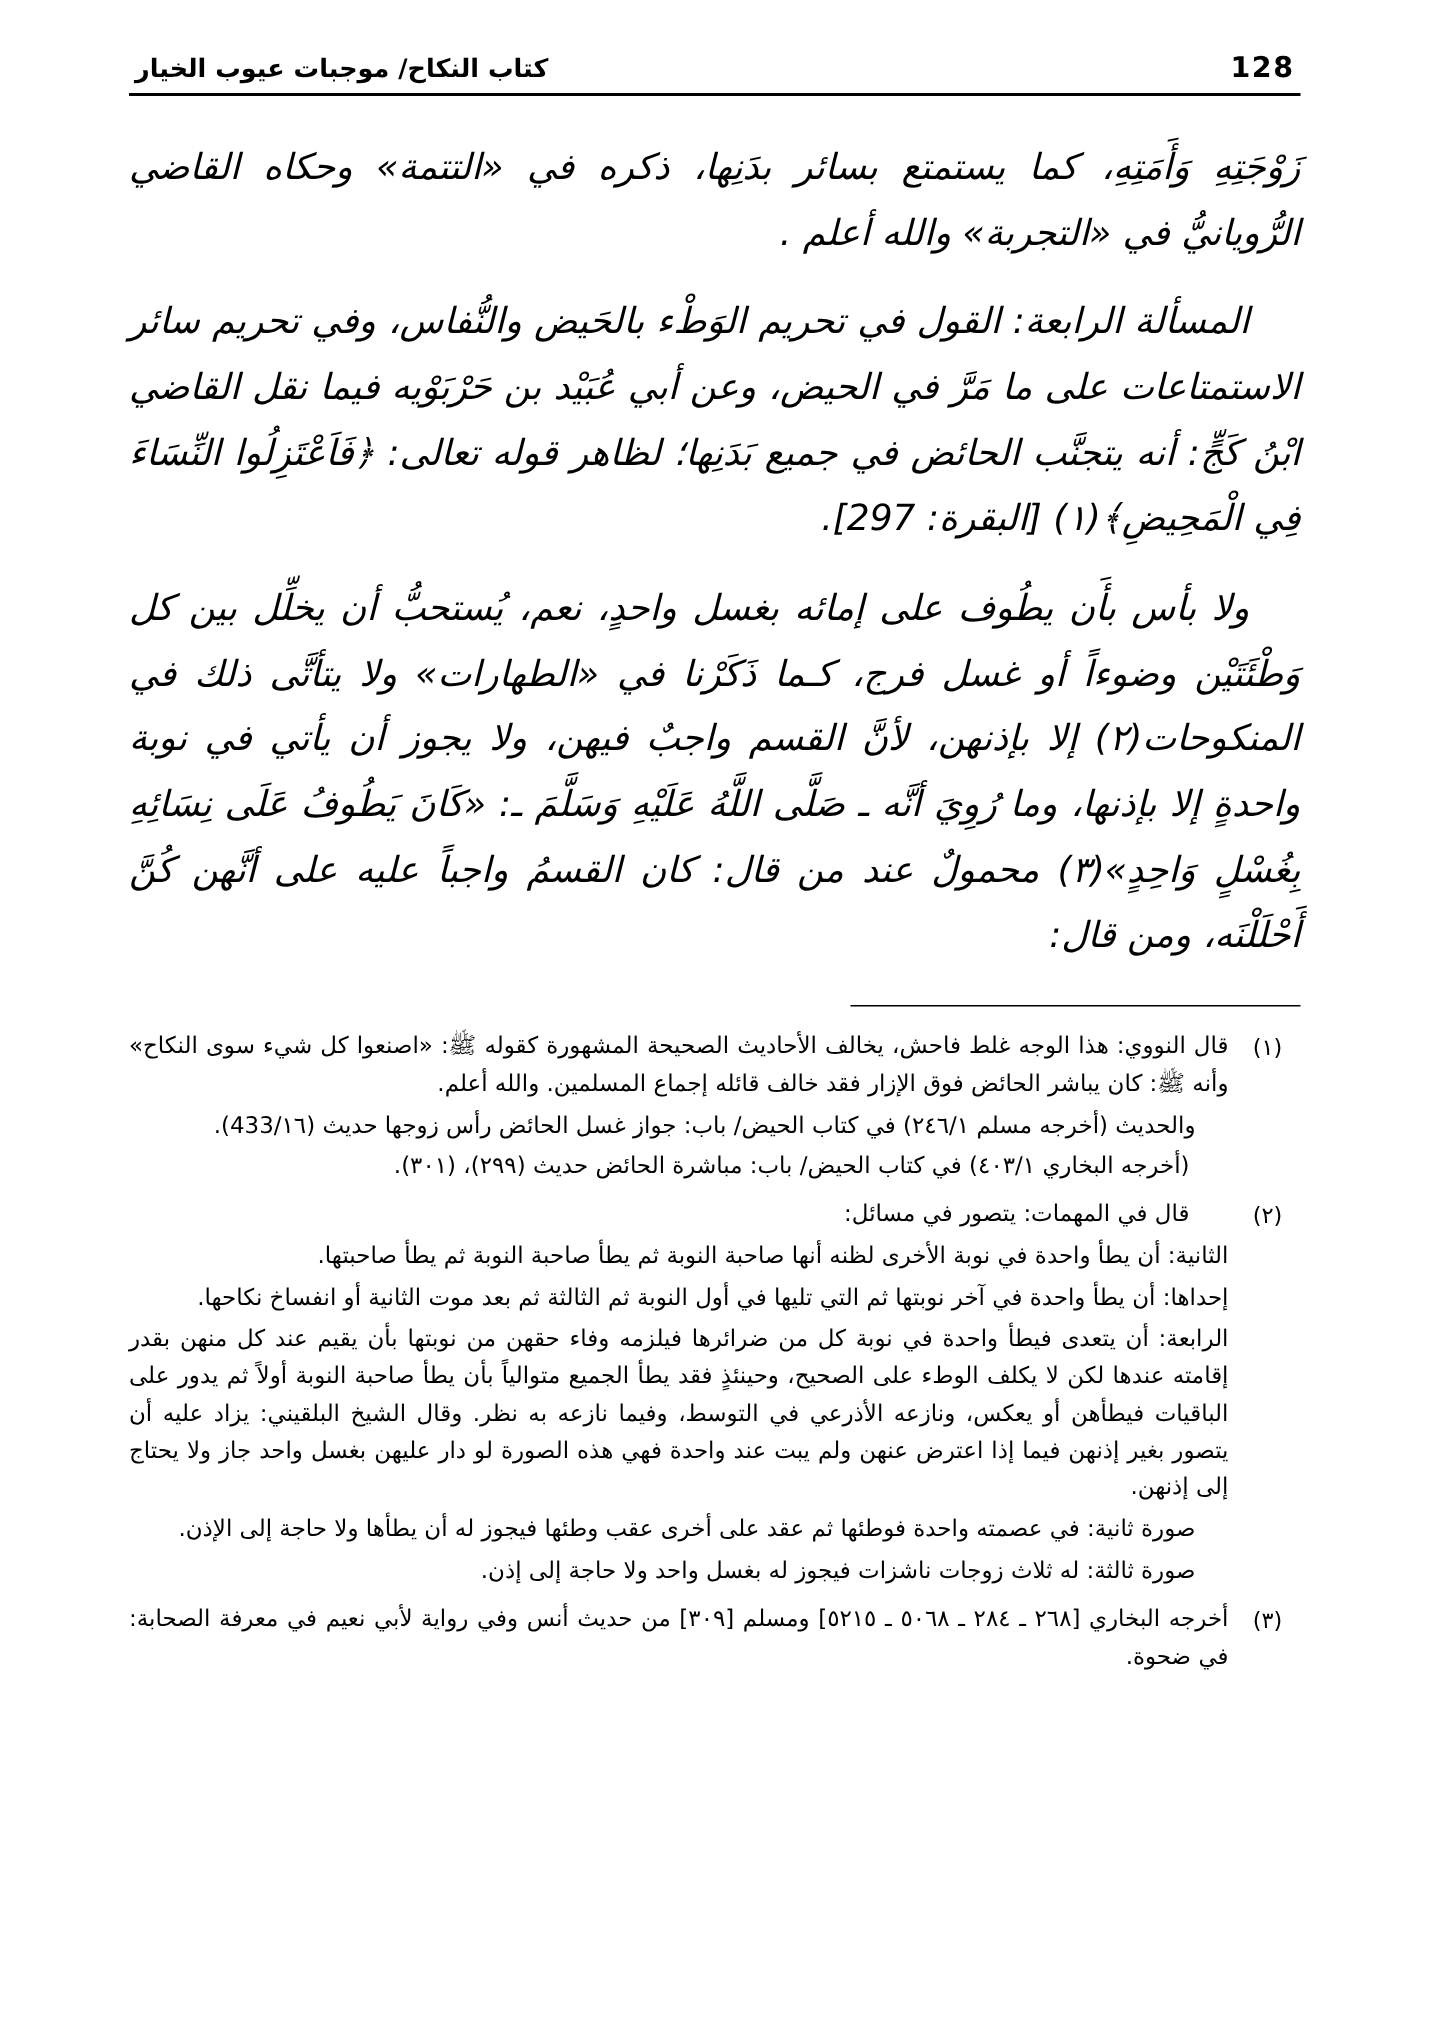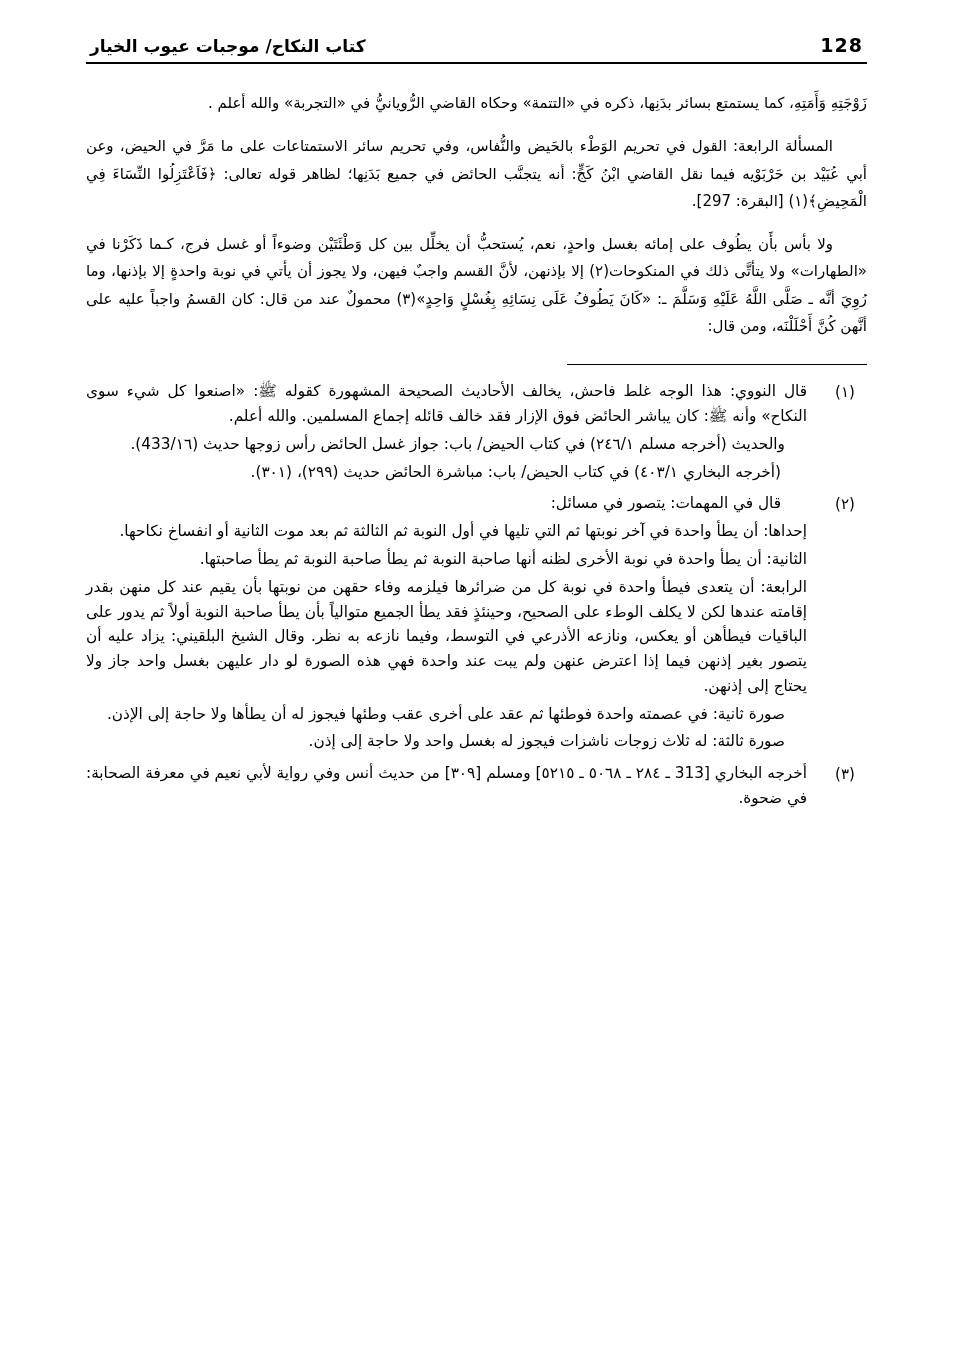--- a/index.html
+++ b/index.html
@@ -40,24 +40,25 @@
     font-size: 19px;
     letter-spacing: 1px;
   }
   .header-rule {
     border-bottom: 2.5px solid #000;
     margin-bottom: 26px;
   }
 
   
   .body-text {
-    font-size: 15px;
+    font-size: 24px;
     line-height: 1.82;
     text-align: justify;
     text-justify: inter-word;
+    font-style: italic;
   }
   .body-text p {
     margin: 0 0 16px 0;
   }
   .body-text p.indent {
     text-indent: 34px;
   }
 
   
   .fn-rule {
@@ -81,21 +82,21 @@
     flex: 0 0 44px;
     text-align: center;
     font-size: 15px;
     padding-top: 1px;
     direction: rtl;
   }
   .fn-body {
     flex: 1 1 auto;
   }
   .fn-body p {
-    margin: 0 16px 3px 0;
+    margin: 0 4px 3px 0;
   }
   .fn-body p.ind {
     text-indent: 22px;
   }
   .fn-body p.right-pad {
     padding-right: 26px;
   }
 </style>
 </head>
 <body>
@@ -124,29 +125,29 @@
         <p>قال النووي: هذا الوجه غلط فاحش، يخالف الأحاديث الصحيحة المشهورة كقوله ﷺ: «اصنعوا كل شيء سوى النكاح» وأنه ﷺ: كان يباشر الحائض فوق الإزار فقد خالف قائله إجماع المسلمين. والله أعلم.</p>
         <p class="ind">والحديث (أخرجه مسلم ٢٤٦/١) في كتاب الحيض/ باب: جواز غسل الحائض رأس زوجها حديث (433/١٦).</p>
         <p class="right-pad">(أخرجه البخاري ٤٠٣/١) في كتاب الحيض/ باب: مباشرة الحائض حديث (٢٩٩)، (٣٠١).</p>
       </div>
     </div>
 
     <div class="fn">
       <div class="fn-marker">(٢)</div>
       <div class="fn-body">
         <p class="right-pad">قال في المهمات: يتصور في مسائل:</p>
+        <p>الثانية: أن يطأ واحدة في نوبة الأخرى لظنه أنها صاحبة النوبة ثم يطأ صاحبة النوبة ثم يطأ صاحبتها.</p>
         <p>إحداها: أن يطأ واحدة في آخر نوبتها ثم التي تليها في أول النوبة ثم الثالثة ثم بعد موت الثانية أو انفساخ نكاحها.</p>
-        <p>الثانية: أن يطأ واحدة في نوبة الأخرى لظنه أنها صاحبة النوبة ثم يطأ صاحبة النوبة ثم يطأ صاحبتها.</p>
         <p>الرابعة: أن يتعدى فيطأ واحدة في نوبة كل من ضرائرها فيلزمه وفاء حقهن من نوبتها بأن يقيم عند كل منهن بقدر إقامته عندها لكن لا يكلف الوطء على الصحيح، وحينئذٍ فقد يطأ الجميع متوالياً بأن يطأ صاحبة النوبة أولاً ثم يدور على الباقيات فيطأهن أو يعكس، ونازعه الأذرعي في التوسط، وفيما نازعه به نظر. وقال الشيخ البلقيني: يزاد عليه أن يتصور بغير إذنهن فيما إذا اعترض عنهن ولم يبت عند واحدة فهي هذه الصورة لو دار عليهن بغسل واحد جاز ولا يحتاج إلى إذنهن.</p>
         <p class="ind">صورة ثانية: في عصمته واحدة فوطئها ثم عقد على أخرى عقب وطئها فيجوز له أن يطأها ولا حاجة إلى الإذن.</p>
         <p class="ind">صورة ثالثة: له ثلاث زوجات ناشزات فيجوز له بغسل واحد ولا حاجة إلى إذن.</p>
       </div>
     </div>
 
     <div class="fn">
       <div class="fn-marker">(٣)</div>
       <div class="fn-body">
-        <p>أخرجه البخاري [313 ـ ٢٨٤ ـ ٥٠٦٨ ـ ٥٢١٥] ومسلم [٣٠٩] من حديث أنس وفي رواية لأبي نعيم في معرفة الصحابة: في ضحوة.</p>
+        <p>أخرجه البخاري [٢٦٨ ـ ٢٨٤ ـ ٥٠٦٨ ـ ٥٢١٥] ومسلم [٣٠٩] من حديث أنس وفي رواية لأبي نعيم في معرفة الصحابة: في ضحوة.</p>
       </div>
     </div>
 
   </div>
 </div>
 
 </body></html>

